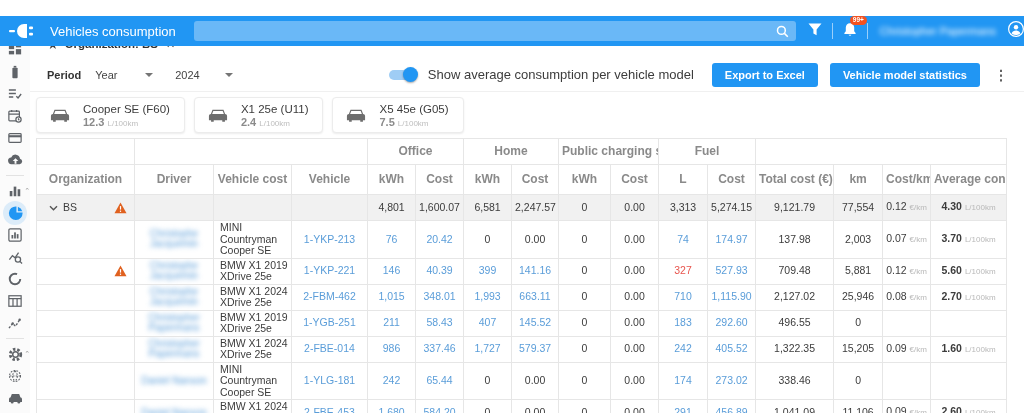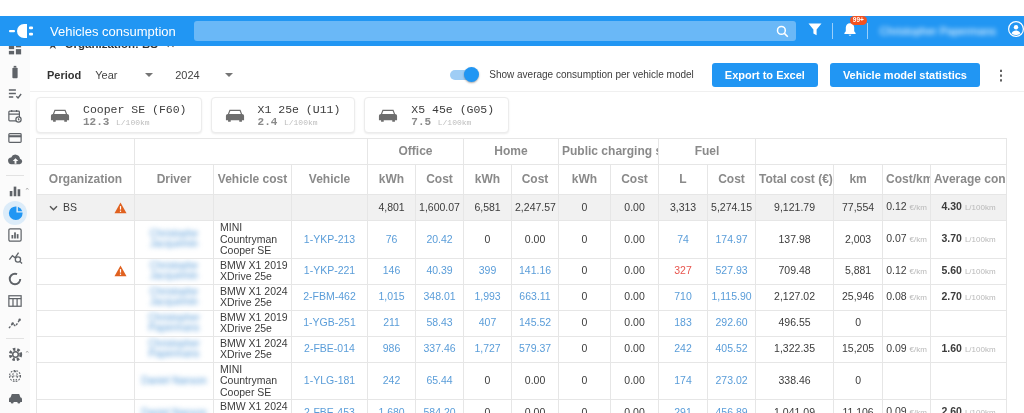--- a/index.html
+++ b/index.html
@@ -44,27 +44,27 @@
   .toolbar { height:34px; display:flex; align-items:center; padding:0 14px 0 17px;
     border-bottom:1px solid #f0f0f0; }
   .period-label { font-size:11px; font-weight:bold; color:#333; margin-right:14px; }
   .dd { display:flex; align-items:center; font-size:11px; color:#444; margin-right:22px;
     cursor:pointer; min-width:58px; justify-content:space-between; }
   .dd .arrow { border:4px solid transparent; border-top-color:#757575; margin-top:4px; margin-left:10px; }
   .toolbar-right { margin-left:auto; display:flex; align-items:center; gap:12px; }
   .toggle { width:27px; height:10px; border-radius:6px; background:#9fcdf5; position:relative; cursor:pointer; }
   .toggle .knob { position:absolute; right:-2px; top:-3px; width:15px; height:15px; border-radius:50%;
     background:#2196f3; box-shadow:0 1px 2px rgba(0,0,0,.35); }
-  .toggle-label { font-size:10px; color:#3c3c3c; margin-right:6px; }
+  .toggle-label { font-size:13px; color:#3c3c3c; margin-right:6px; }
   .btn { background:#2196f3; color:#fff; border:none; border-radius:3px; height:24px;
     padding:0 13px; font-size:11px; font-weight:bold; font-family:inherit; cursor:pointer; }
   .kebab { color:#616161; font-size:14px; font-weight:bold; letter-spacing:0; cursor:pointer;
     padding:0 2px; line-height:1; }
 
-  .cards-row { height:46px; display:flex; align-items:center; gap:9px; padding-left:6px;font-family:Liberation Mono, monospace; }
+  .cards-row { height:46px; display:flex; align-items:center; gap:9px; padding-left:6px; }
   .mcard { height:36px; background:#fff; border:1px solid #ececec; border-radius:4px;
     box-shadow:0 1px 2px rgba(0,0,0,.08); display:flex; align-items:center;
     padding:0 14px 0 12px; gap:12px; cursor:pointer; }
   .mcard .m-name { font-size:11.5px; color:#3c3c3c; line-height:13px; }
   .mcard .m-val { font-size:11px; font-weight:bold; color:#8a8a8a; }
   .mcard .m-unit { font-size:8px; font-weight:normal; color:#bdbdbd; }
 
   
   table { border-collapse:collapse; margin-left:6px; width:970px; table-layout:fixed; }
   th, td { border:1px solid #e6e6e6; font-size:10.5px; color:#3c3c3c; text-align:center;

